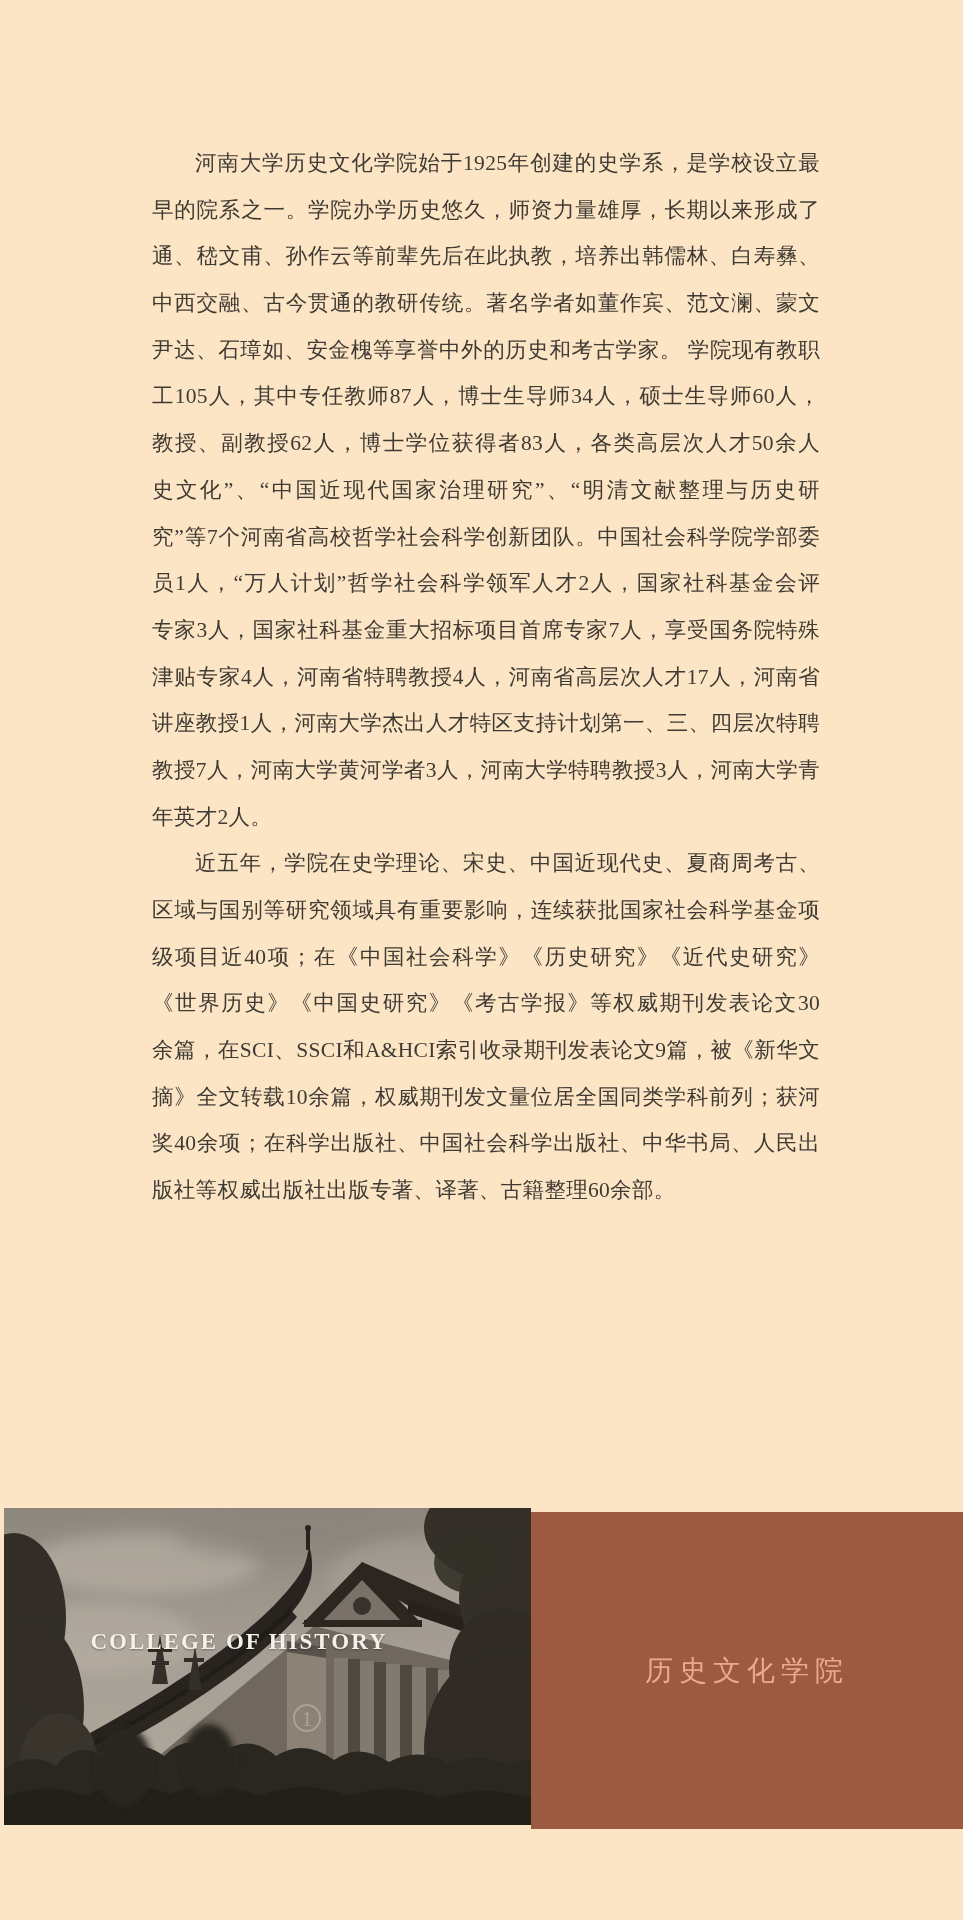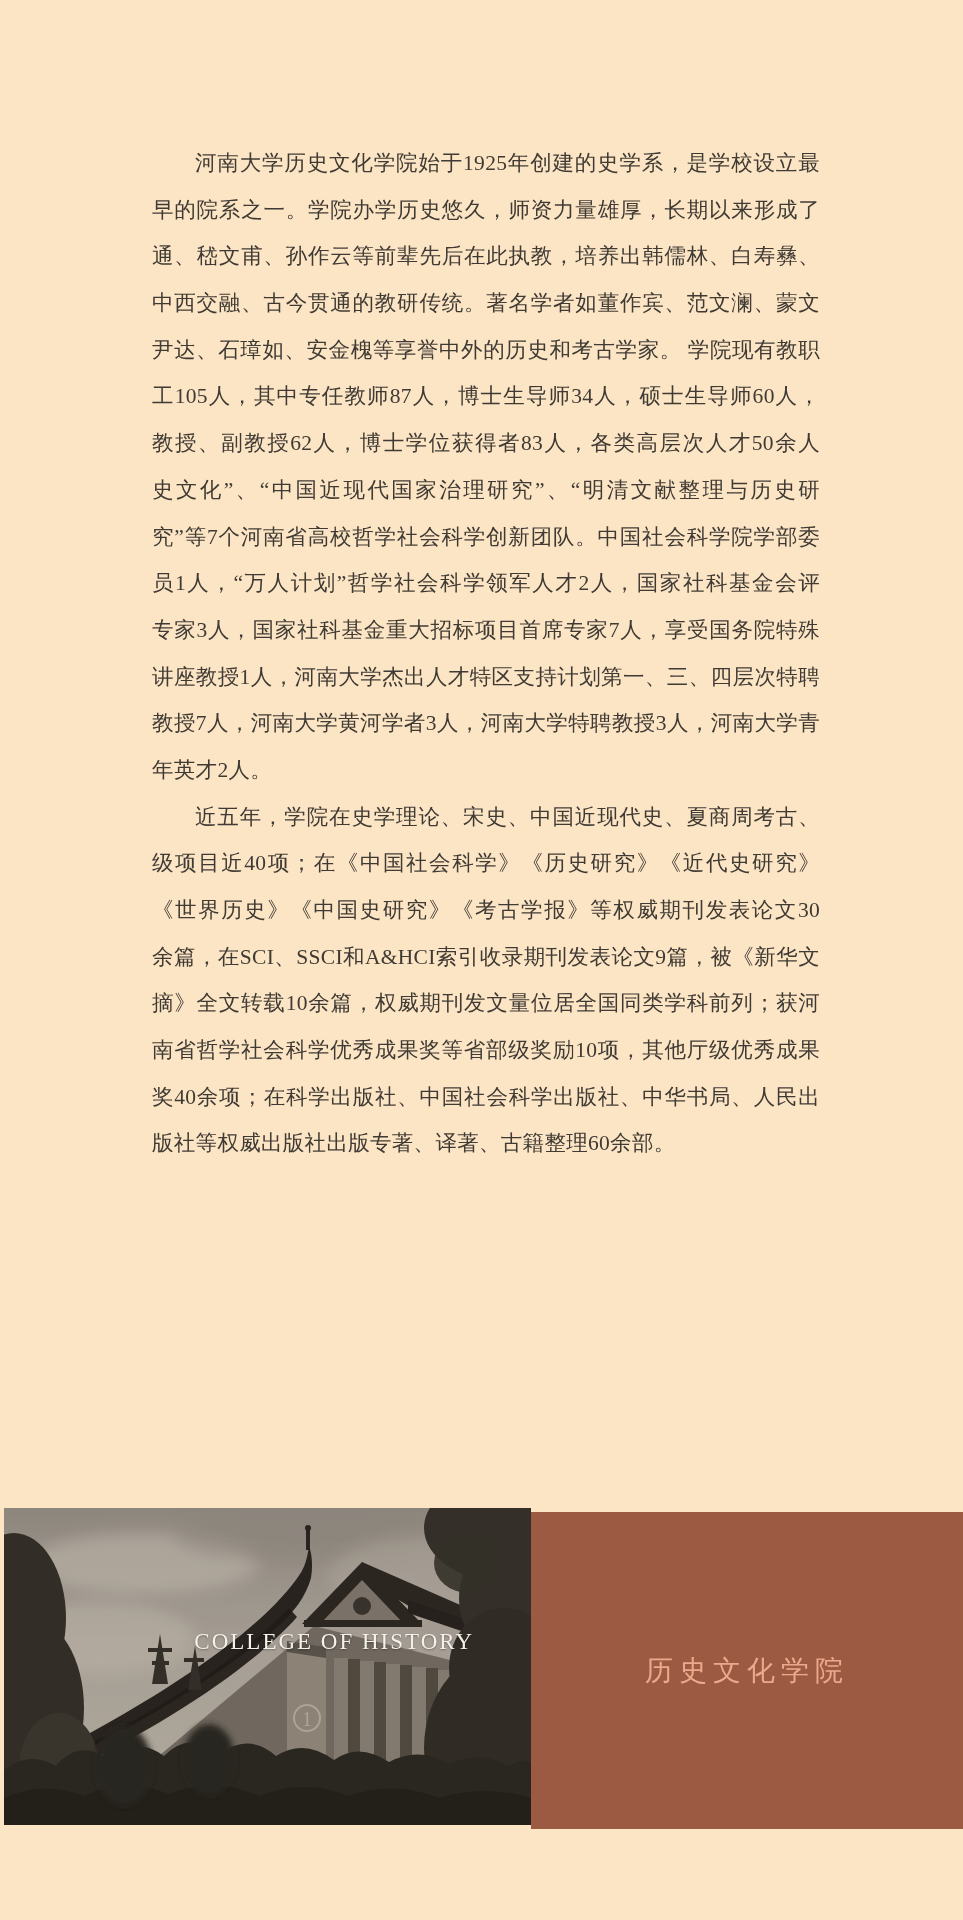--- a/index.html
+++ b/index.html
@@ -47,23 +47,23 @@
     position:absolute;
     left:4px;top:0;
     width:527px;height:317px;
     overflow:hidden;
     background:#a39d94;
   }
   .photo-caption{
     position:absolute;
     left:0;top:121px;
     width:470px;
-    text-align:right;
+    text-align:center;
     color:var(--caption-text);
-    font-weight:normal;
+    font-weight:bold;
     font-family:"Liberation Serif","DejaVu Serif",serif;
     text-shadow:0 1px 2px rgba(0,0,0,0.35);
   }
   .photo-caption .cap1{
     font-size:23px;line-height:26px;letter-spacing:2px;
   }
   .photo-caption .cap2{
     font-size:23px;line-height:26px;letter-spacing:2px;margin-top:19px;
   }
   .banner{
@@ -94,29 +94,30 @@
       <div class="line">早的院系之一。学院办学历史悠久，师资力量雄厚，长期以来形成了</div>
       <div class="line">通、嵇文甫、孙作云等前辈先后在此执教，培养出韩儒林、白寿彝、</div>
       <div class="line">中西交融、古今贯通的教研传统。著名学者如董作宾、范文澜、蒙文</div>
       <div class="line">尹达、石璋如、安金槐等享誉中外的历史和考古学家。 学院现有教职</div>
       <div class="line">工105人，其中专任教师87人，博士生导师34人，硕士生导师60人，</div>
       <div class="line">教授、副教授62人，博士学位获得者83人，各类高层次人才50余人</div>
       <div class="line">史文化”、“中国近现代国家治理研究”、“明清文献整理与历史研</div>
       <div class="line">究”等7个河南省高校哲学社会科学创新团队。中国社会科学院学部委</div>
       <div class="line">员1人，“万人计划”哲学社会科学领军人才2人，国家社科基金会评</div>
       <div class="line">专家3人，国家社科基金重大招标项目首席专家7人，享受国务院特殊</div>
+      <div class="line">津贴专家4人，河南省特聘教授4人，河南省高层次人才17人，河南省</div>
       <div class="line">讲座教授1人，河南大学杰出人才特区支持计划第一、三、四层次特聘</div>
       <div class="line">教授7人，河南大学黄河学者3人，河南大学特聘教授3人，河南大学青</div>
       <div class="line last">年英才2人。</div>
       <div class="line indent">近五年，学院在史学理论、宋史、中国近现代史、夏商周考古、</div>
+      <div class="line">区域与国别等研究领域具有重要影响，连续获批国家社会科学基金项</div>
       <div class="line">级项目近40项；在《中国社会科学》《历史研究》《近代史研究》</div>
       <div class="line">《世界历史》《中国史研究》《考古学报》等权威期刊发表论文30</div>
       <div class="line">余篇，在SCI、SSCI和A&amp;HCI索引收录期刊发表论文9篇，被《新华文</div>
       <div class="line">摘》全文转载10余篇，权威期刊发文量位居全国同类学科前列；获河</div>
-      <div class="line">南省哲学社会科学优秀成果奖等省部级奖励10项，其他厅级优秀成果</div>
       <div class="line">奖40余项；在科学出版社、中国社会科学出版社、中华书局、人民出</div>
       <div class="line last">版社等权威出版社出版专著、译著、古籍整理60余部。</div>
     </div>
 
   <div class="bottom-strip">
 
     <div class="photo">
       <svg width="527" height="317" viewBox="0 0 527 317">
         <defs>
           <linearGradient id="sky" x1="0" y1="0" x2="0" y2="1">

